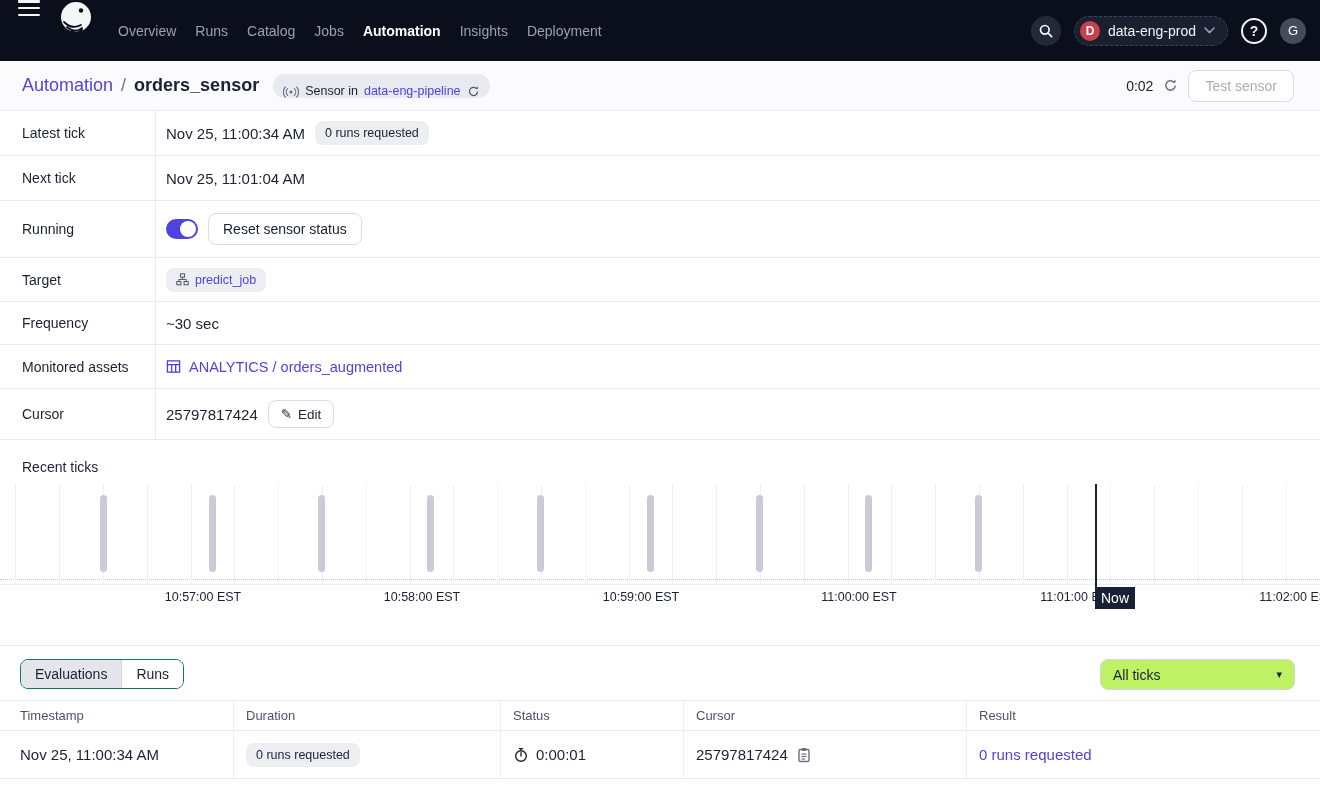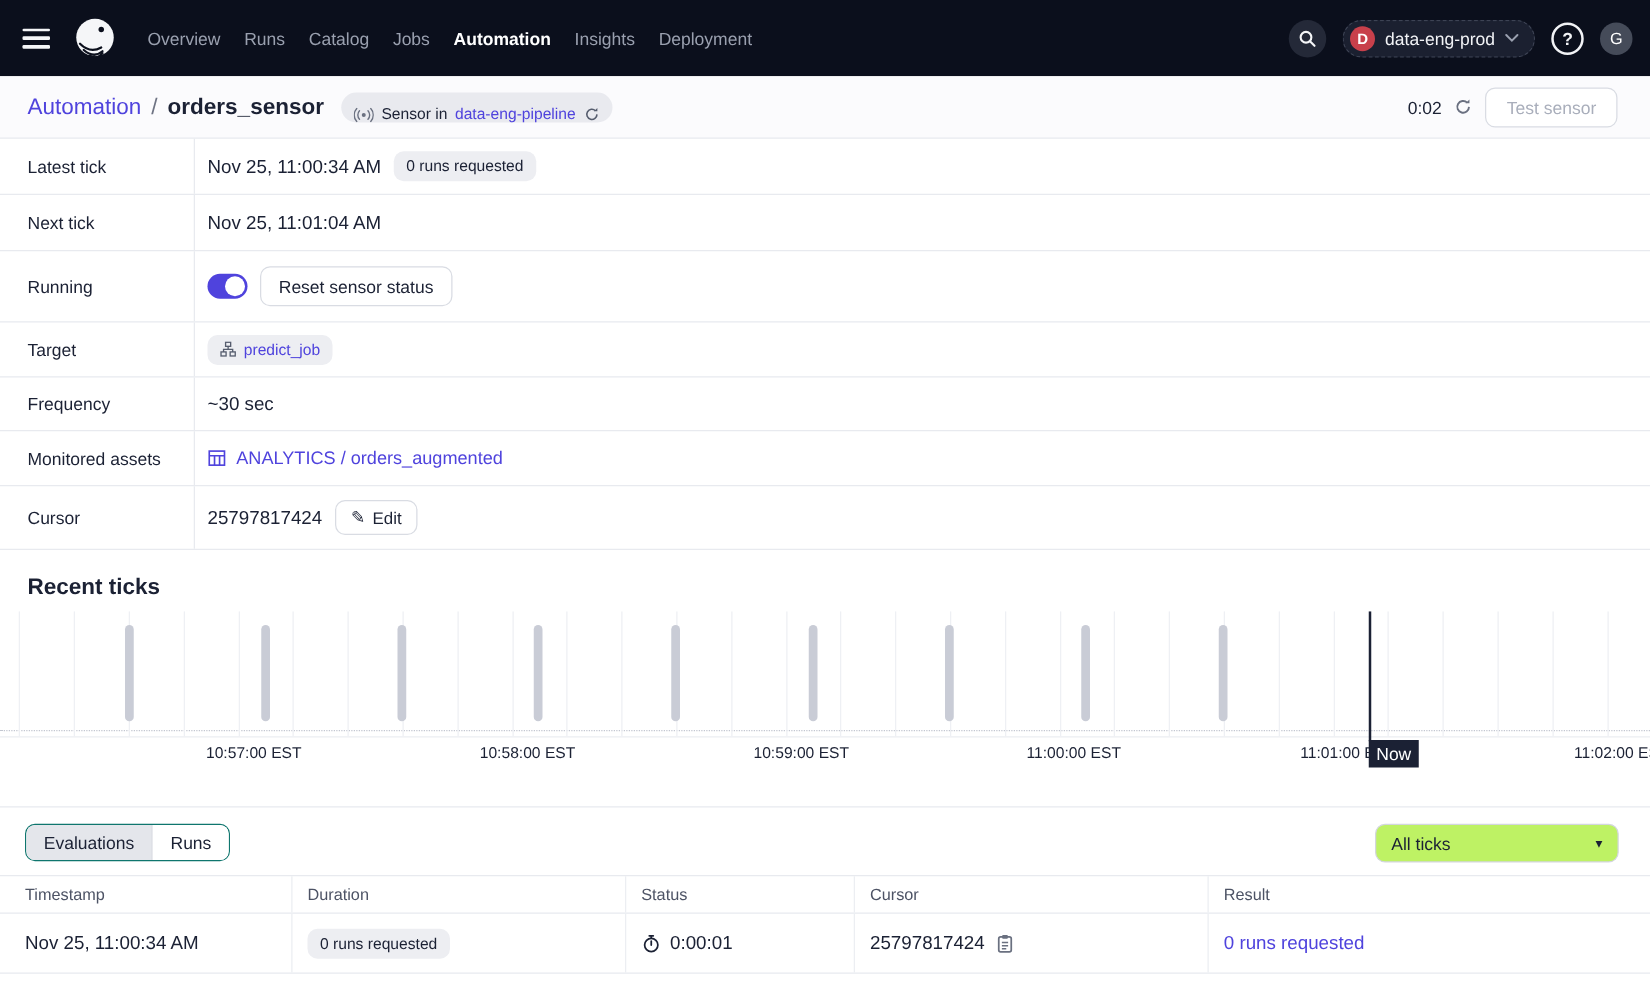--- a/index.html
+++ b/index.html
@@ -1,21 +1,21 @@
 <!DOCTYPE html>
 <html><head>
 <meta charset="utf-8">
 <style>
   * { margin:0; padding:0; box-sizing:border-box; }
   html,body { width:1320px; height:786px; overflow:hidden; background:#fff;
     font-family:"Liberation Sans","DejaVu Sans",sans-serif; color:#1b2134; }
   .page { position:relative; width:1320px; height:786px; }
 
   
-  .topnav { height:61px; background:#0b0f1c; display:flex; align-items:center; padding:0 14px 0 18px; }
+  .topnav { height:61px; background:#0b0f1c; display:flex; padding:0 14px 0 18px; }
   .hamburger { width:22px; height:16px; display:flex; flex-direction:column; justify-content:space-between; cursor:pointer; margin-right:18px; }
   .hamburger span { display:block; height:2.5px; background:#f5f6f8; border-radius:1px; }
   .logo { width:36px; height:36px; margin-right:24px; flex:0 0 auto; }
   .navlinks { display:flex; align-items:center; gap:19px; }
   .navlinks a { color:#9aa0af; font-size:14px; text-decoration:none; cursor:pointer; }
   .navlinks a.active { color:#ffffff; font-weight:700; }
   .nav-right { margin-left:auto; display:flex; align-items:center; gap:13px; }
   .circle-btn { width:30px; height:30px; border-radius:50%; background:#242938; display:flex; align-items:center; justify-content:center; cursor:pointer; }
   .ws-pill { height:30px; display:flex; align-items:center; gap:8px; background:#1b2030; border:1px dashed #3d4354; border-radius:16px; padding:0 12px 0 5px; cursor:pointer; }
   .ws-badge { width:20px; height:20px; border-radius:50%; background:#c8404b; color:#fff; font-size:12px; font-weight:700; display:flex; align-items:center; justify-content:center; }
@@ -42,21 +42,21 @@
   .gray-badge { height:24px; background:#edeef2; border-radius:8px; display:flex; align-items:center; gap:6px; padding:0 10px; font-size:12.5px; color:#1b2134; white-space:nowrap; }
   .gray-badge .job-link { color:#4f43dd; text-decoration:none; cursor:pointer; }
   .toggle { width:32px; height:20px; border-radius:10px; background:#4f43dd; position:relative; cursor:pointer; flex:0 0 auto; }
   .toggle .knob { position:absolute; top:2px; right:2px; width:16px; height:16px; border-radius:50%; background:#fff; }
   .reset-btn { height:32px; padding:0 14px; font-size:14px; color:#1b2134; }
   .asset-link { color:#4f43dd; font-size:14.5px; text-decoration:none; cursor:pointer; display:flex; align-items:center; gap:8px; }
   .edit-btn { height:28px; padding:0 12px; font-size:13.5px; color:#1b2134; display:inline-flex; align-items:center; gap:6px; }
 
   
   .ticks-section { height:206px; border-bottom:1px solid #e8eaef; position:relative; }
-  .ticks-heading { font-size:18px; font-weight:700; padding:19px 0 0 22px; }
+  .ticks-heading { font-size:14px; font-weight:400; padding:19px 0 0 22px; }
   .timeline { position:relative; width:1320px; height:134px; margin-top:9px; overflow:hidden; }
   .gridline { position:absolute; top:0; width:1px; height:100px; background:#eef0f4; }
   .tickbar { position:absolute; width:7px; border-radius:3.5px; background:#c9ccd6; top:11px; height:77px; cursor:pointer; }
   .chart-dotline { position:absolute; top:95px; left:0; width:1320px; border-top:1px dotted #c2c6d0; }
   .chart-baseline { position:absolute; top:100px; left:0; width:1320px; border-top:1px solid #eceef2; }
   .axis-label { position:absolute; top:106px; transform:translateX(-50%); font-size:12.5px; color:#1b2134; white-space:nowrap; }
   .now-line { position:absolute; top:0; width:1.5px; height:104px; background:#1b2134; z-index:3; }
   .now-badge { position:absolute; top:103px; z-index:4; background:#1b2134; color:#fff; font-size:14px; padding:3px 6px; }
 
   

